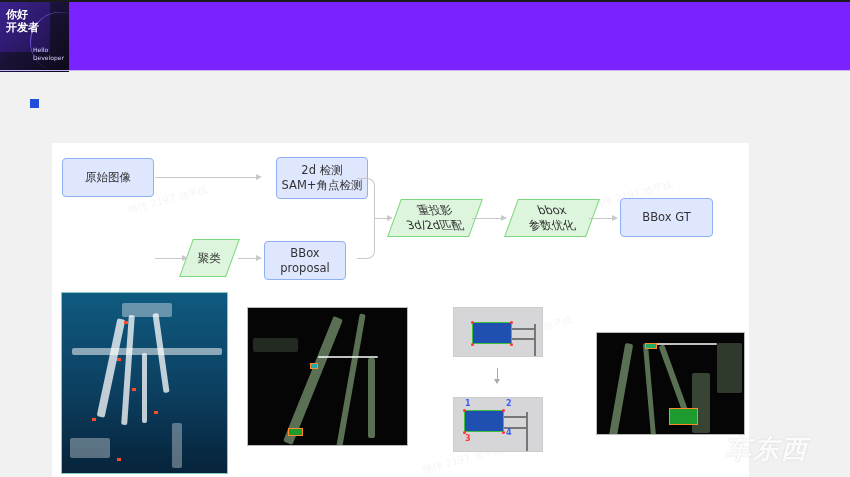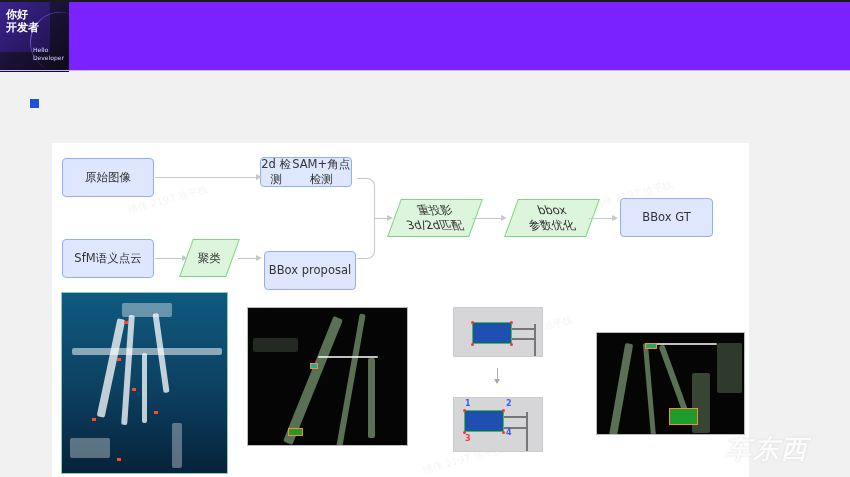--- a/index.html
+++ b/index.html
@@ -84,31 +84,28 @@
 
   <div class="watermark" style="left:75px;top:50px;">隋伟 2197 地平线</div>
   <div class="watermark" style="left:240px;top:250px;">隋伟 2197 地平线</div>
   <div class="watermark" style="left:440px;top:180px;">隋伟 2197 地平线</div>
   <div class="watermark" style="left:540px;top:45px;">隋伟 2197 地平线</div>
   <div class="watermark" style="left:370px;top:310px;">隋伟 2197 地平线</div>
 
   <div class="node rect" style="left:10px;top:15px;width:92px;height:39px;">
     <span>原始图像</span>
   </div>
-  <div class="node rect" style="left:208px;top:14px;width:92px;height:30px;flex-direction:row;">
+  <div class="node rect" style="left:224px;top:14px;width:92px;height:42px;flex-direction:column;">
     <span>2d 检测</span>
     <span>SAM+角点检测</span>
   </div>
-  <div class="node rect" style="left:10px;top:96px;width:92px;height:39px;">
-    <span>SfM语义点云</span>
-  </div>
   <div class="node para" style="left:134px;top:96px;width:47px;height:38px;">
     <span>聚类</span>
   </div>
-  <div class="node rect" style="left:212px;top:108px;width:92px;height:39px;">
+  <div class="node rect" style="left:212px;top:98px;width:82px;height:39px;">
     <span>BBox proposal</span>
   </div>
   <div class="node para" style="left:342px;top:56px;width:82px;height:38px;">
     <span style="display:flex;flex-direction:column;">
       <span>重投影</span>
       <span>3d/2d匹配</span>
     </span>
   </div>
   <div class="node para" style="left:459px;top:56px;width:82px;height:38px;">
     <span style="display:flex;flex-direction:column;">

